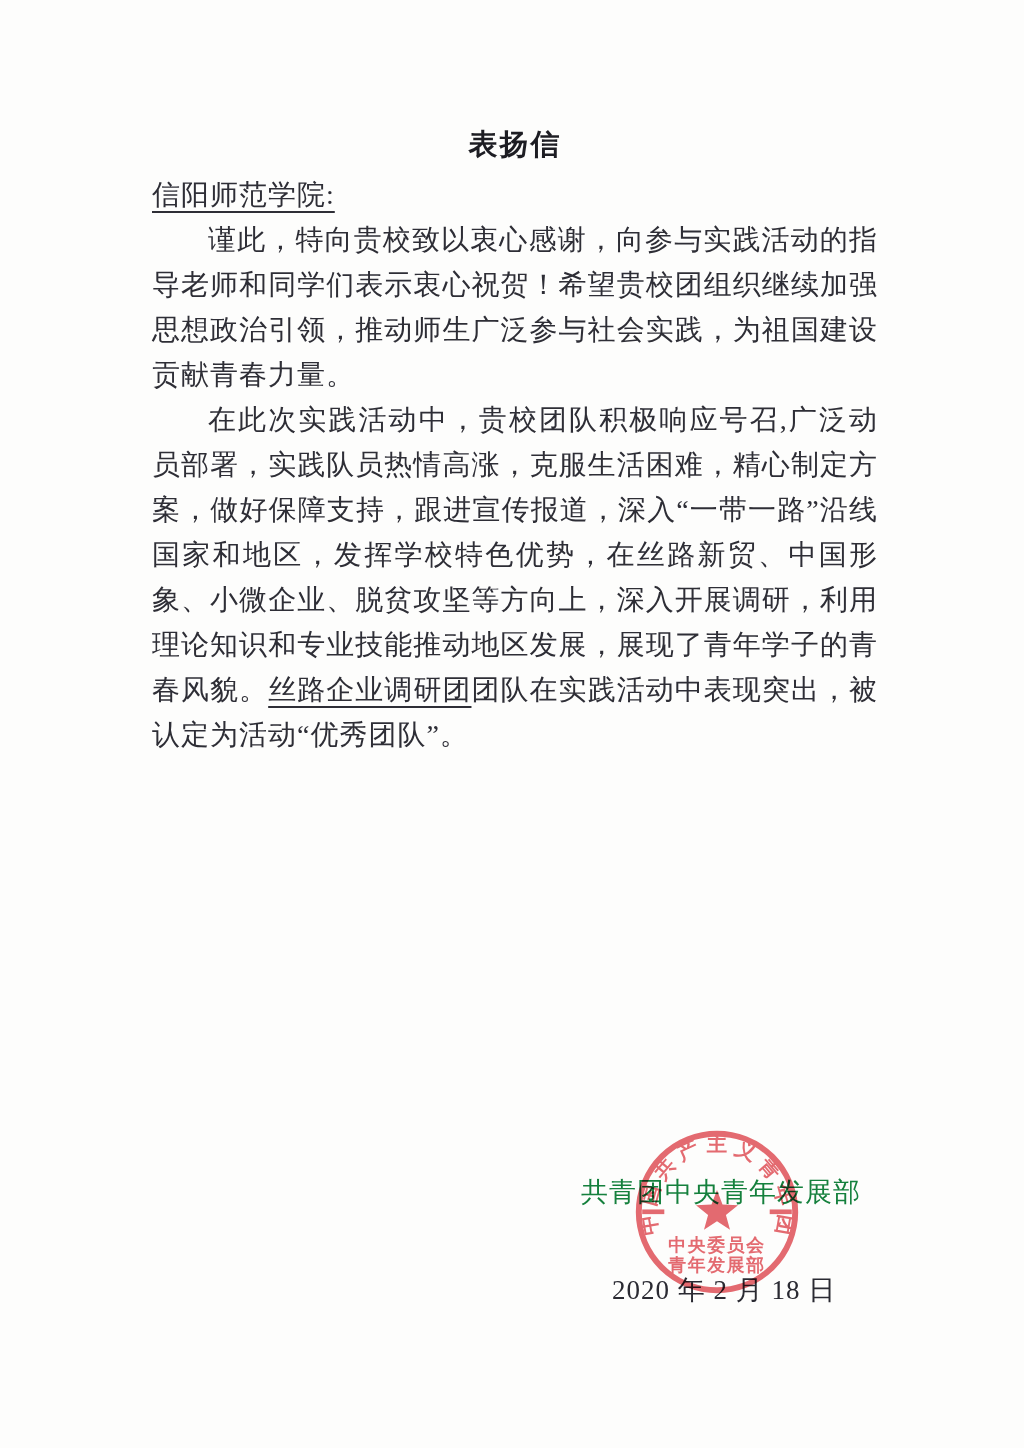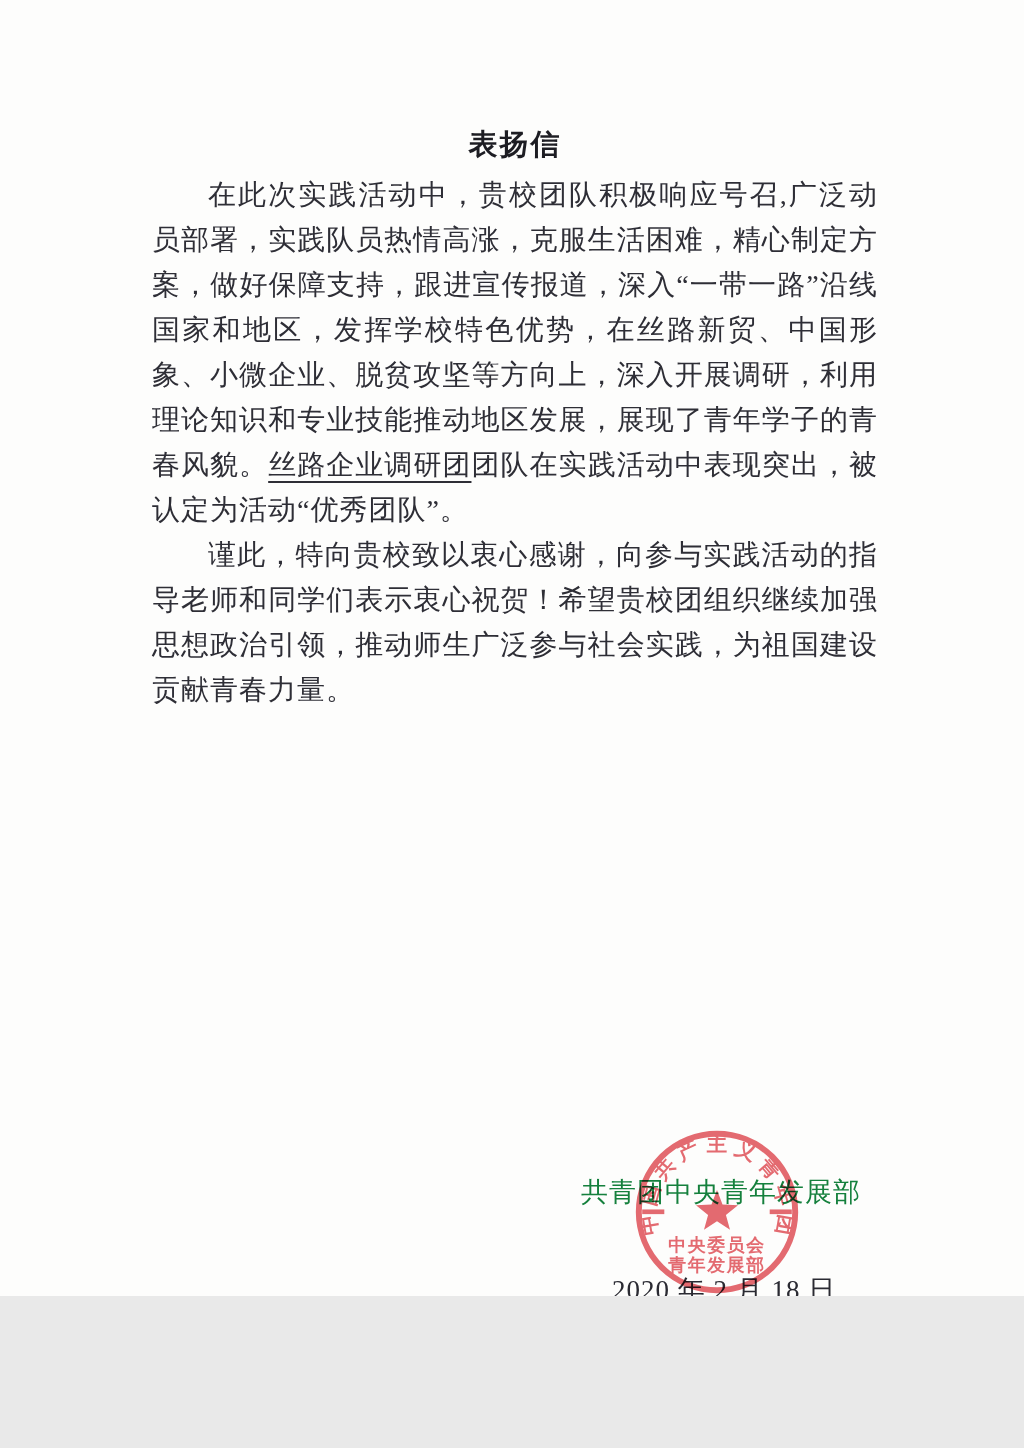--- a/index.html
+++ b/index.html
@@ -2,21 +2,21 @@
 <html><head>
 <meta charset="utf-8">
 <style>
   html,body{margin:0;padding:0;}
   body{
     background:#e9e9e9;
     font-family:"Liberation Serif","DejaVu Serif",serif;
   }
   .page{
     position:relative;
-    width:1024px;height:1296px;
+    width:1024px;height:1448px;
     background:#fdfdfc;
     overflow:hidden;
   }
   .content{
     position:absolute;
     left:152px; top:126px; width:726px;
     color:#2e2e36;
     font-size:28px;
     line-height:45px;
     letter-spacing:1px;
@@ -74,25 +74,26 @@
   }
 </style>
 </head>
 <body>
 
 <div class="page">
 
   <div class="content">
     <h1 class="letter-title">表扬信</h1>
 
+    <div class="salutation"><span>信阳师范学院:</span></div>
 
 
+    <p class="para"><span>谨此，特向贵校致以衷心感谢，向参与实践活动的指导老师和同学们表示衷心祝贺！希望贵校团组织继续加强思想政治引领，推动师生广泛参与社会实践，为祖国建设贡献青春力量。</span></p>
+
     <p class="para"><span>在此次实践活动中，贵校团队积极响应号召,广泛动员部署，实践队员热情高涨，克服生活困难，精心制定方案，做好保障支持，跟进宣传报道，深入“一带一路”沿线国家和地区，发挥学校特色优势，在丝路新贸、中国形象、小微企业、脱贫攻坚等方向上，深入开展调研，利用理论知识和专业技能推动地区发展，展现了青年学子的青春风貌。</span><span class="u-seg">丝路企业调研团</span><span>团队在实践活动中表现突出，被认定为活动“优秀团队”。</span></p>
-
-    <p class="para"><span>谨此，特向贵校致以衷心感谢，向参与实践活动的指导老师和同学们表示衷心祝贺！希望贵校团组织继续加强思想政治引领，推动师生广泛参与社会实践，为祖国建设贡献青春力量。</span></p>
   </div>
 
   <div class="sig-name">共青团中央青年发展部</div>
 
   <div class="sig-date">2020 年 2 月 18 日</div>
 
   <svg class="seal" viewBox="0 0 200 200" xmlns="http://www.w3.org/2000/svg" xmlns:xlink="http://www.w3.org/1999/xlink">
     <defs>
       <path id="seal-arc" d="M 31 125 A 73 73 0 1 1 169 125" fill="none"></path>
     </defs>

